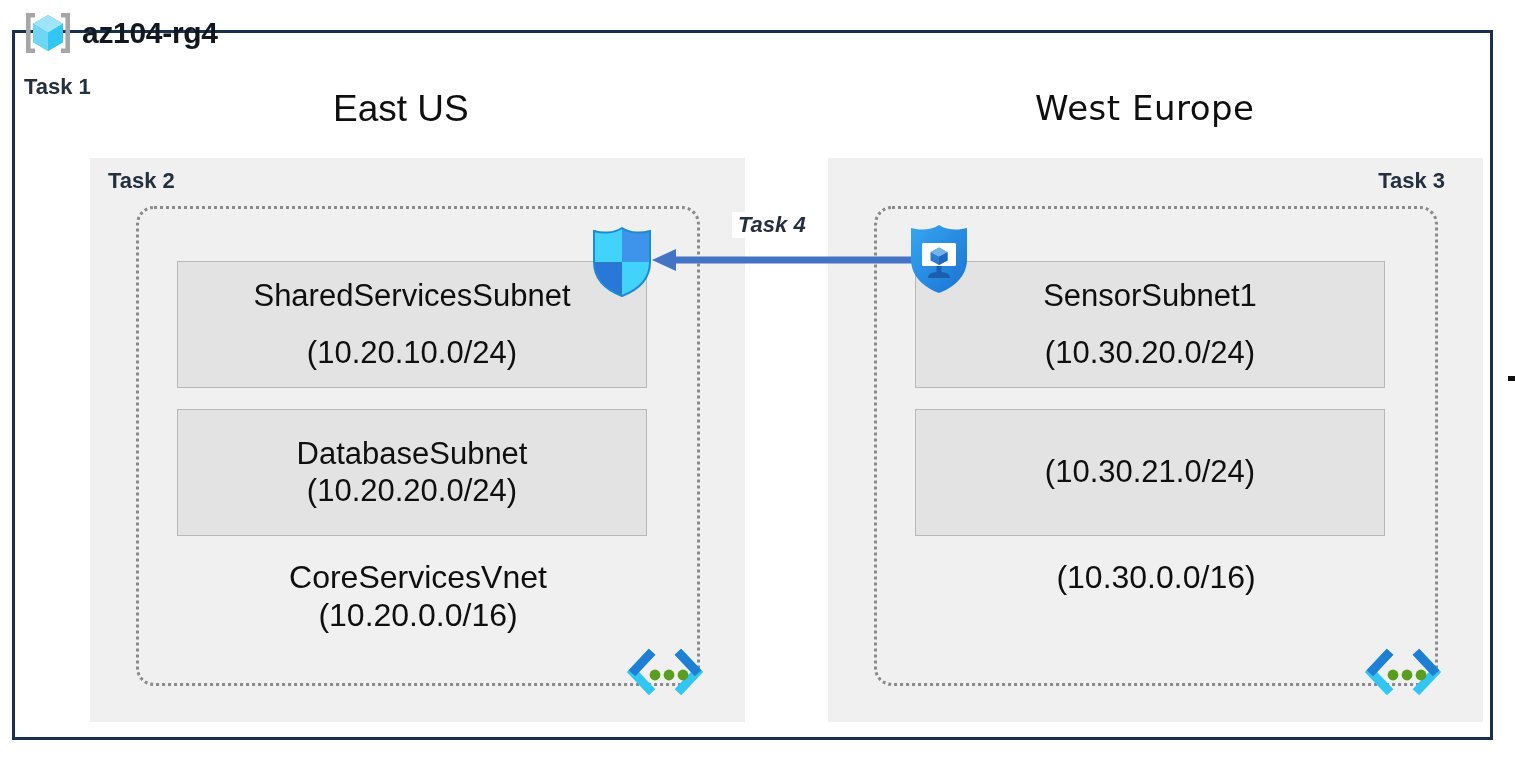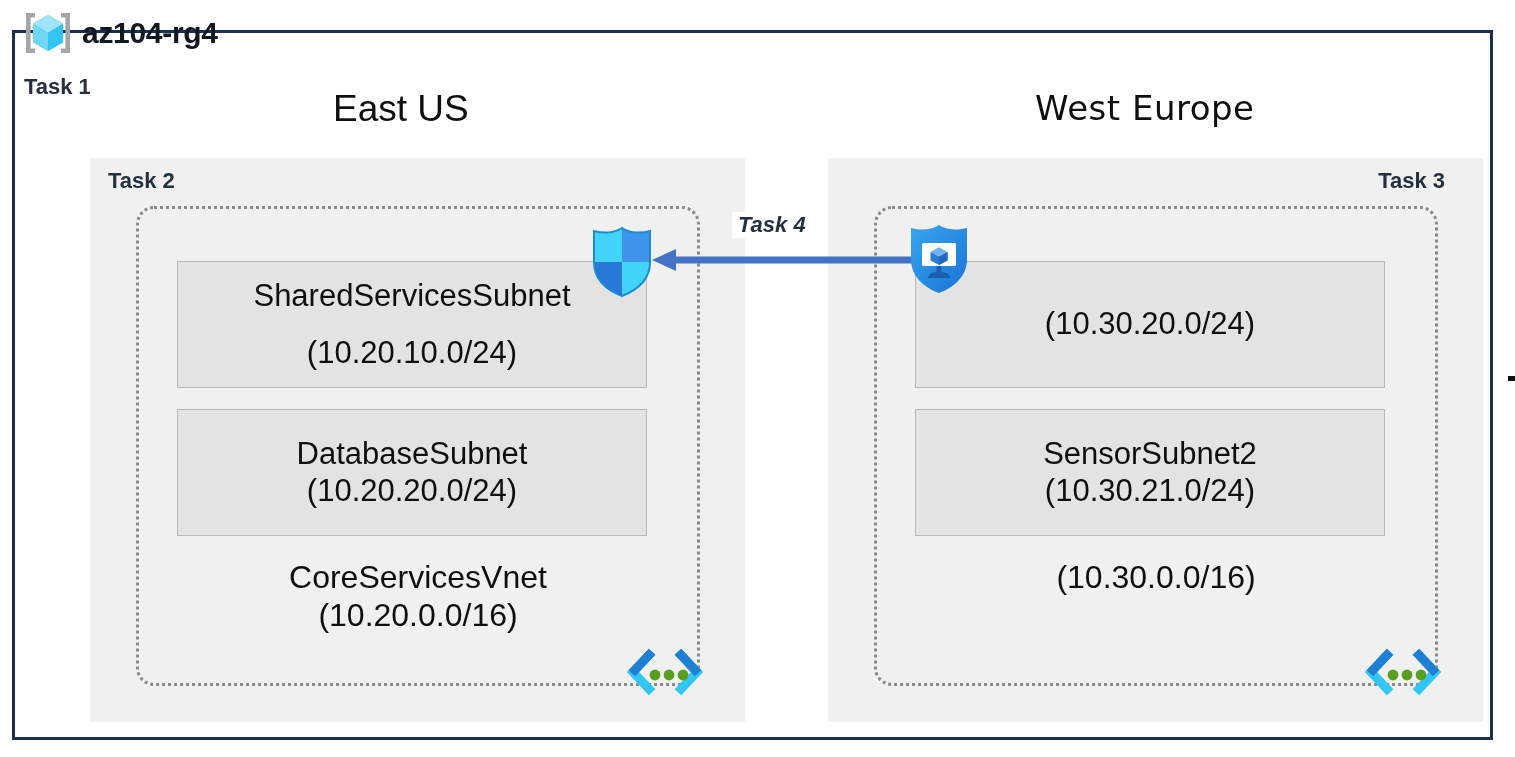--- a/index.html
+++ b/index.html
@@ -287,25 +287,25 @@
       </span>
     </div>
   </div>
 
   <div class="region-panel west">
     <div class="task-tag right">Task 3</div>
 
     <div class="vnet-box">
 
       <div class="subnet first">
+        <span class="subnet-name">SensorSubnet1</span>
         <span class="subnet-cidr">(10.30.20.0/24)</span>
       </div>
 
       <div class="subnet second">
-        <span class="subnet-name">SensorSubnet2</span>
         <span class="subnet-cidr">(10.30.21.0/24)</span>
       </div>
 
       <div class="vnet-caption">
         <span class="vnet-cidr">(10.30.0.0/16)</span>
       </div>
 
       <span class="vnet-glyph">
         <svg viewBox="0 0 80 58" width="80" height="58" xmlns="http://www.w3.org/2000/svg">
           <path d="M24 12 L8 29 L24 46" stroke="#32c6f4" stroke-width="9" fill="none" stroke-linecap="square"></path>

